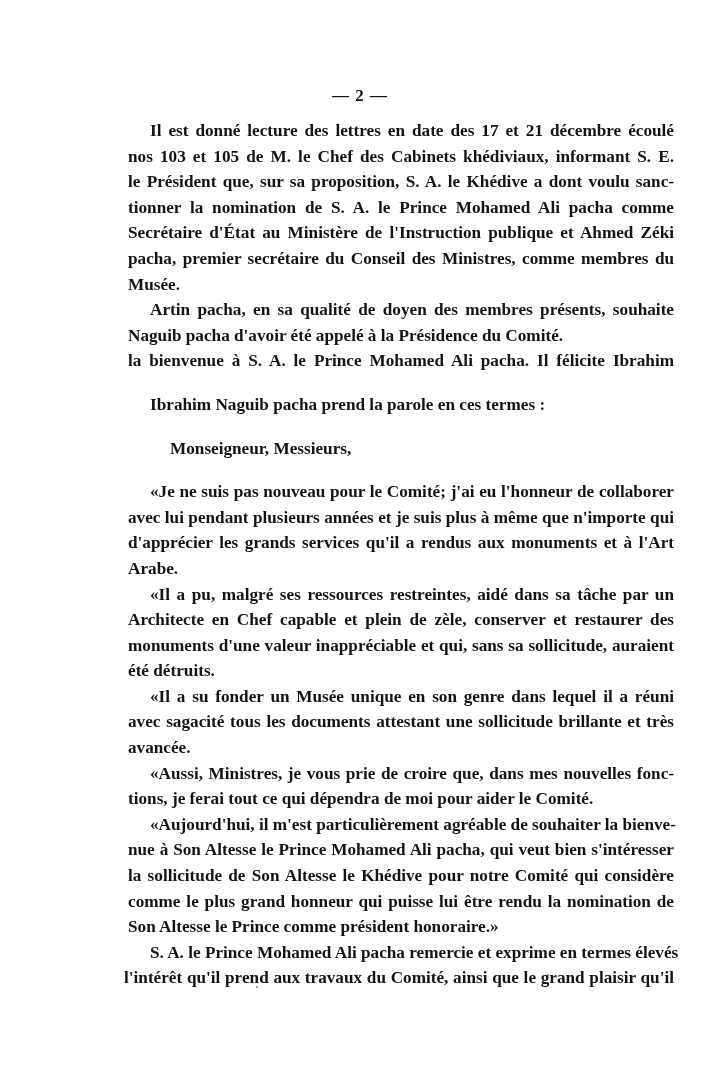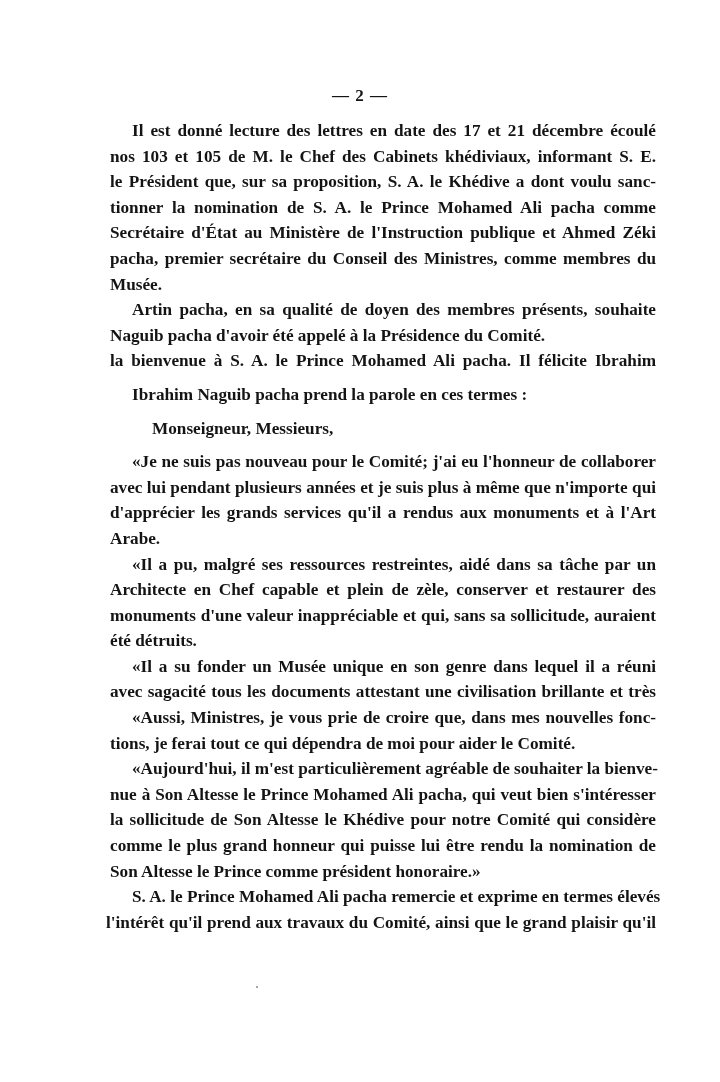--- a/index.html
+++ b/index.html
@@ -1,26 +1,26 @@
 <!DOCTYPE html>
 <html><head>
 <meta charset="utf-8">
 <style>
   html, body { margin:0; padding:0; background:#ffffff; }
   body { width:720px; height:1082px; position:relative; overflow:hidden;
          font-family:"Liberation Serif","DejaVu Serif",serif; color:#141414; }
   .page-number { position:absolute; top:86px; left:0; width:720px; text-align:center;
                  font-size:17px; font-weight:bold; letter-spacing:1px; }
-  .text-block { position:absolute; top:118px; left:110px; width:546px; }
+  .text-block { position:absolute; top:118px; left:128px; width:546px; }
   .line { display:block; height:25.6px; line-height:25.6px; font-size:17.2px; font-weight:bold;
           white-space:nowrap; text-align:justify; text-align-last:justify; }
   .line.last { text-align-last:left; }
   .line.indent { padding-left:22px; }
   .line.indent2 { padding-left:42px; }
-  .line.gap { margin-top:8px; }
+  .line.gap { margin-top:18px; }
   .line.out { margin-left:-4px; }
   .speck { position:absolute; width:2px; height:2px; background:#888; border-radius:1px; }
 </style>
 </head>
 <body>
 
 <div class="page-number">— 2 —</div>
 
 <div class="text-block" id="text-block">
     <span class="line indent">Il est donné lecture des lettres en date des 17 et 21 décembre écoulé</span>
@@ -37,21 +37,22 @@
     <span class="line indent2 last gap">Monseigneur, Messieurs,</span>
     <span class="line indent gap">«Je ne suis pas nouveau pour le Comité; j'ai eu l'honneur de collaborer</span>
     <span class="line ">avec lui pendant plusieurs années et je suis plus à même que n'importe qui</span>
     <span class="line ">d'apprécier les grands services qu'il a rendus aux monuments et à l'Art</span>
     <span class="line last">Arabe.</span>
     <span class="line indent">«Il a pu, malgré ses ressources restreintes, aidé dans sa tâche par un</span>
     <span class="line ">Architecte en Chef capable et plein de zèle, conserver et restaurer des</span>
     <span class="line ">monuments d'une valeur inappréciable et qui, sans sa sollicitude, auraient</span>
     <span class="line last">été détruits.</span>
     <span class="line indent">«Il a su fonder un Musée unique en son genre dans lequel il a réuni</span>
-    <span class="line ">avec sagacité tous les documents attestant une civilisation brillante et très</span>
+    <span class="line ">avec sagacité tous les documents attestant une sollicitude brillante et très</span>
+    <span class="line last">avancée.</span>
     <span class="line indent">«Aussi, Ministres, je vous prie de croire que, dans mes nouvelles fonc-</span>
     <span class="line last">tions, je ferai tout ce qui dépendra de moi pour aider le Comité.</span>
     <span class="line indent">«Aujourd'hui, il m'est particulièrement agréable de souhaiter la bienve-</span>
     <span class="line ">nue à Son Altesse le Prince Mohamed Ali pacha, qui veut bien s'intéresser</span>
     <span class="line ">la sollicitude de Son Altesse le Khédive pour notre Comité qui considère</span>
     <span class="line ">comme le plus grand honneur qui puisse lui être rendu la nomination de</span>
     <span class="line last">Son Altesse le Prince comme président honoraire.»</span>
     <span class="line indent">S. A. le Prince Mohamed Ali pacha remercie et exprime en termes élevés</span>
     <span class="line out">l'intérêt qu'il prend aux travaux du Comité, ainsi que le grand plaisir qu'il</span>
   </div>

